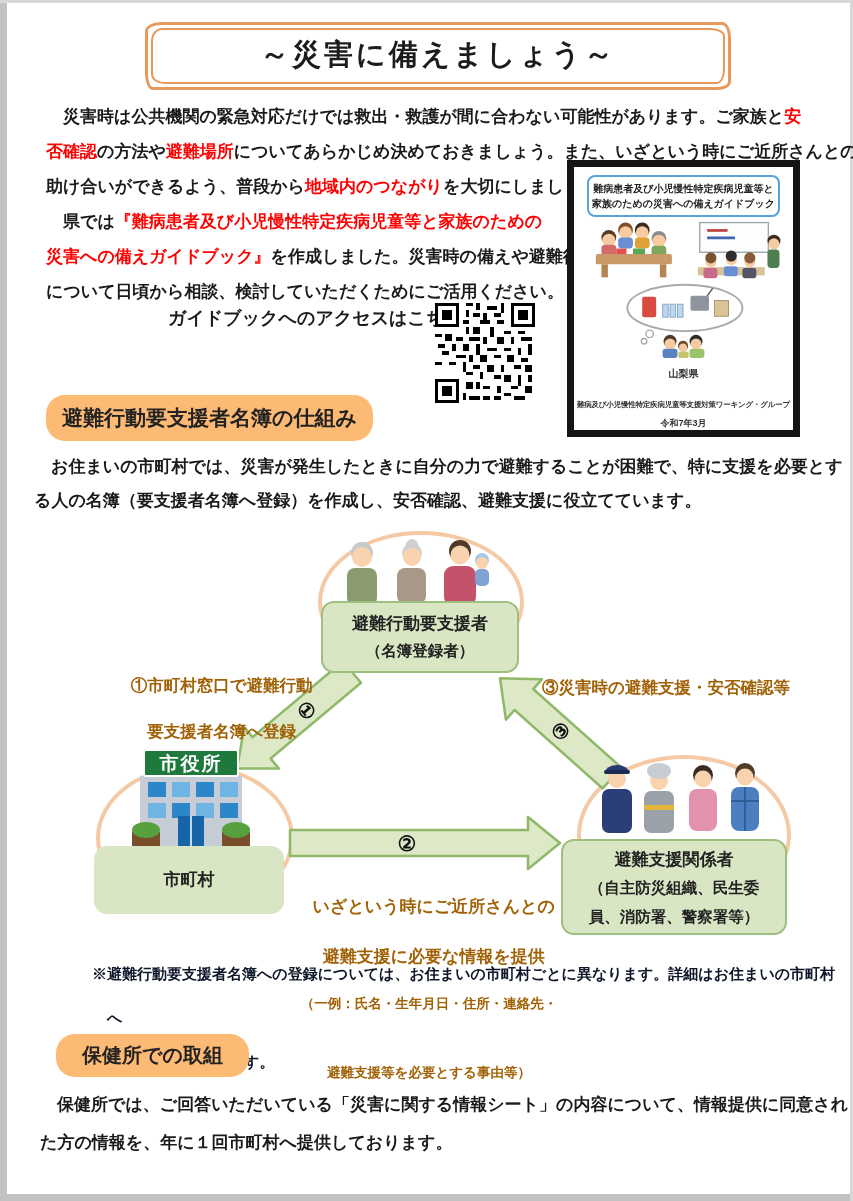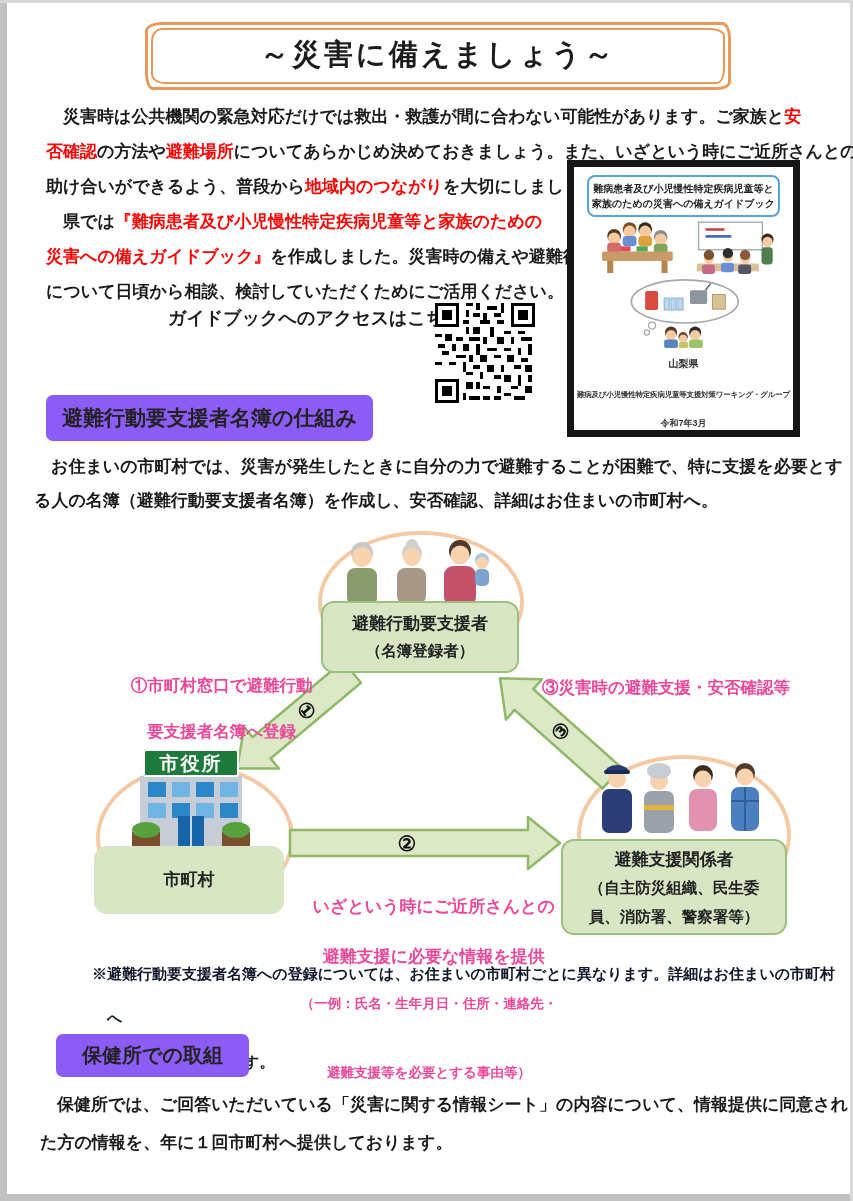--- a/index.html
+++ b/index.html
@@ -15,36 +15,36 @@
       text-align:center;font-size:29px;font-weight:bold;letter-spacing:3px;line-height:48px}
   
   .bodyline{font-size:17px;font-weight:600;line-height:35px;white-space:pre;color:#1a1a1a}
   .red{color:#FF0000}
   .intro{left:46px;top:99px}
   .sec1body{left:34px;top:450px}
   .sec2body{left:40px;top:1086px;line-height:38px}
   
   .qr-label{left:168px;top:306px;font-size:18px;font-weight:600;white-space:pre}
   
-  .sec-head{background:#8b5cf6;border-radius:7px;font-weight:bold;color:#222;white-space:pre}
+  .sec-head{background:#fdba74;border-radius:19px;font-weight:bold;color:#222;white-space:pre}
   .sec-head1{left:46px;top:395px;font-size:21px;padding:9px 16px}
   .sec-head2{left:56px;top:1034px;font-size:20px;padding:8px 26px}
   
   .cover{left:567px;top:160px;width:233px;height:277px;border:7px solid #151515;
       background:#fff;box-sizing:border-box;display:flex;flex-direction:column;align-items:center}
   .cover-title{margin:8px 6px 0;border:2px solid #55A5D8;border-radius:8px;padding:4px 3px;
       font-size:10px;font-weight:bold;text-align:center;line-height:15px;color:#222;white-space:pre-line}
   .cover-foot{font-weight:bold;text-align:center;color:#333;white-space:pre}
   
   .ellipse{position:absolute;border:4px solid #F5C9A4;border-radius:50%;background:transparent}
   .gbox{position:absolute;background:#D9E6C3;border-radius:13px;text-align:center;color:#222}
   .gbox.bordered{border:2px solid #9DBF7F}
   .gbox .t{font-size:17px;font-weight:bold;line-height:27px}
   .gbox .s{font-size:15.5px;font-weight:600;line-height:28px}
-  .dlabel{position:absolute;font-weight:bold;text-align:center;font-size:16.5px;line-height:23px;white-space:pre;color:#ec4899}
+  .dlabel{position:absolute;font-weight:bold;text-align:center;font-size:16.5px;line-height:23px;white-space:pre;color:#a16207}
   .dlabel .small{font-size:13.5px;line-height:19px;display:block}
   .note{left:92px;top:952px;width:730px;font-size:15px;font-weight:bold;line-height:44px;
       padding-left:15px;text-indent:-15px;color:#0f172a}
 </style>
 </head>
 <body>
 
 <div class="edge" style="left:0;top:0;width:7px;height:1201px"></div>
 <div class="edge" style="left:0;top:0;width:853px;height:3px;background:#d8d8d8"></div>
 <div class="edge" style="left:0;top:1194px;width:853px;height:7px"></div>
@@ -145,28 +145,28 @@
         <circle cx="66" cy="69" r="4.5" fill="#F6CBA2"></circle>
       <circle cx="80" cy="62" r="7" fill="#2d2d2d"></circle>
         <circle cx="80" cy="65" r="6" fill="#F6CBA2"></circle>
       <rect x="44" y="70" width="16" height="10" rx="3" fill="#5A82C0"></rect>
       <rect x="61" y="73" width="11" height="7" rx="2" fill="#C4C46A"></rect>
       <rect x="73" y="70" width="16" height="10" rx="3" fill="#9BC46A"></rect>
     </g>
   </svg>
   <div class="cover-foot" style="font-size:10px;margin-top:9px">山梨県</div>
   <div class="cover-foot" style="font-size:7.5px;margin-top:19px;letter-spacing:-0.2px">難病及び小児慢性特定疾病児童等支援対策ワーキング・グループ</div>
-  <div class="cover-foot" style="font-size:9px;margin-top:17px">令和7年3月</div>
+  <div class="cover-foot" style="font-size:9px;margin-top:7px">令和7年3月</div>
 </div>
 
 <div class="abs sec-head sec-head1">避難行動要支援者名簿の仕組み</div>
 
 <div class="abs sec1body">
   <div class="bodyline" style="line-height:34px">　お住まいの市町村では、災害が発生したときに自分の力で避難することが困難で、特に支援を必要とす</div>
-  <div class="bodyline" style="line-height:34px">る人の名簿（避難行動要支援者名簿）を作成し、安否確認、詳細はお住まいの市町村へ。</div>
+  <div class="bodyline" style="line-height:34px">る人の名簿（要支援者名簿へ登録）を作成し、安否確認、避難支援に役立てています。</div>
 </div>
 
 <div class="ellipse" style="left:318px;top:531px;width:198px;height:134px"></div>
 <div class="ellipse" style="left:96px;top:764px;width:190px;height:140px"></div>
 <div class="ellipse" style="left:577px;top:755px;width:206px;height:152px"></div>
 
 <svg class="abs" style="left:0;top:522px" width="853" height="440">
   <g fill="#DCE8C6" stroke="#8FB968" stroke-width="2.5" stroke-linejoin="round">
     <polygon transform="translate(352,150) rotate(140)" points="0,-14 118,-14 118,-27 150,0 118,27 118,14 0,14"></polygon>
     <polygon transform="translate(290,321)" points="0,-13 238,-13 238,-26 270,0 238,26 238,13 0,13"></polygon>

